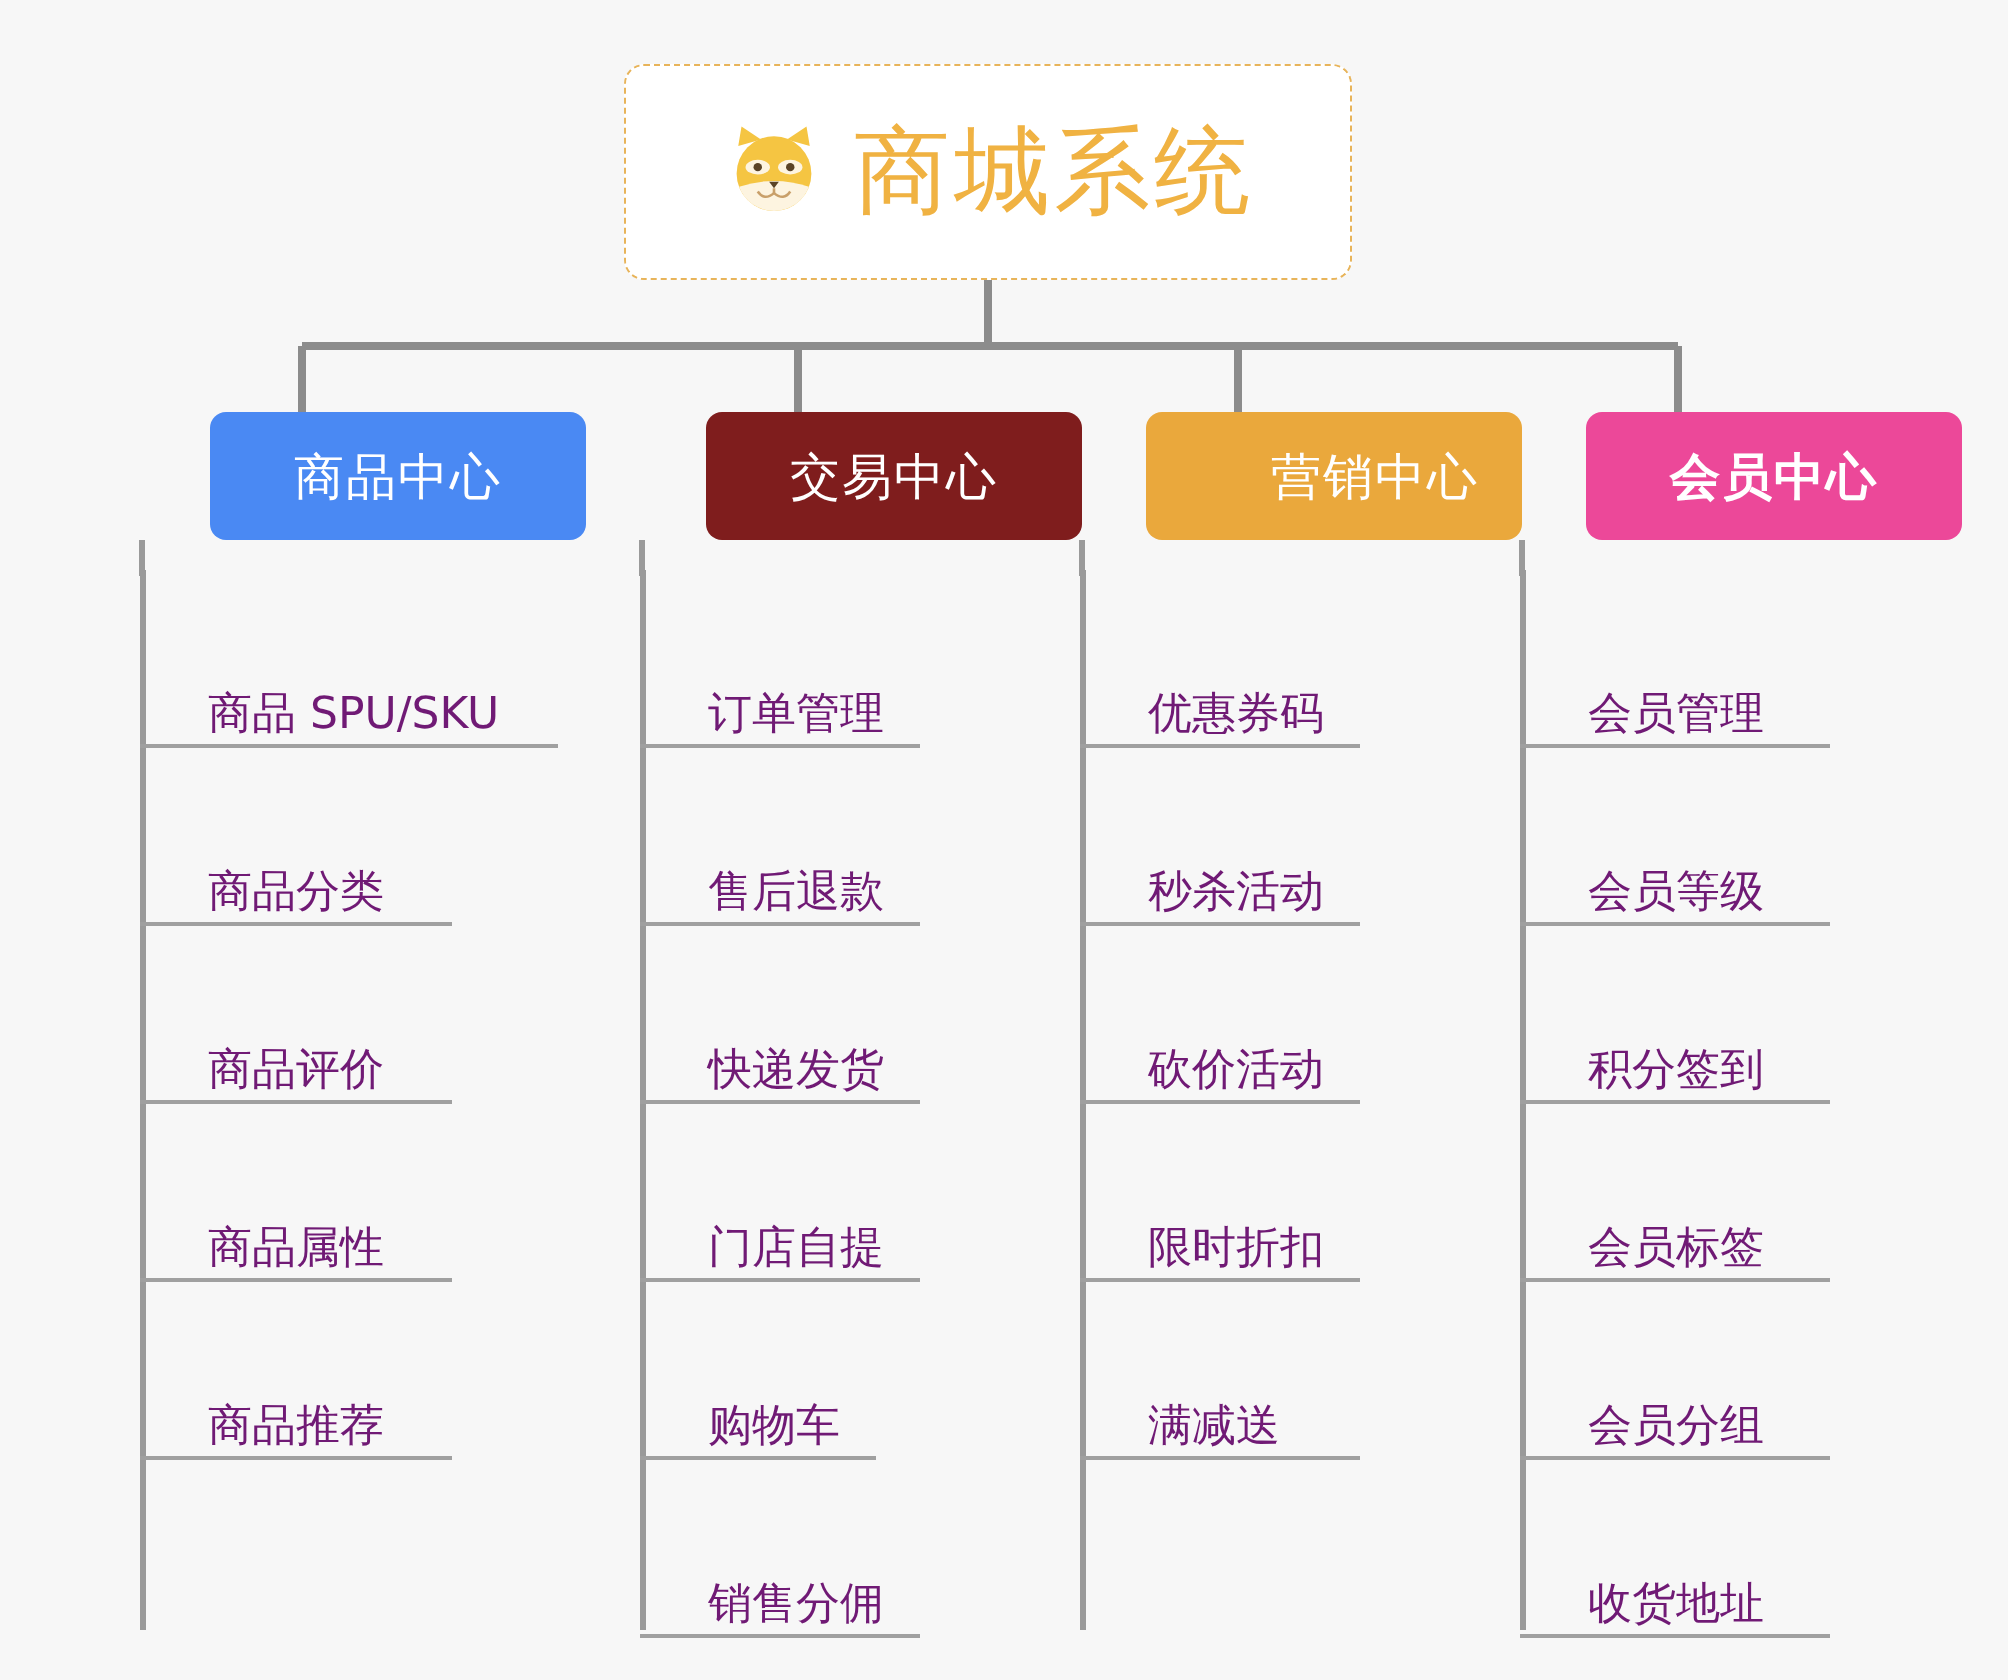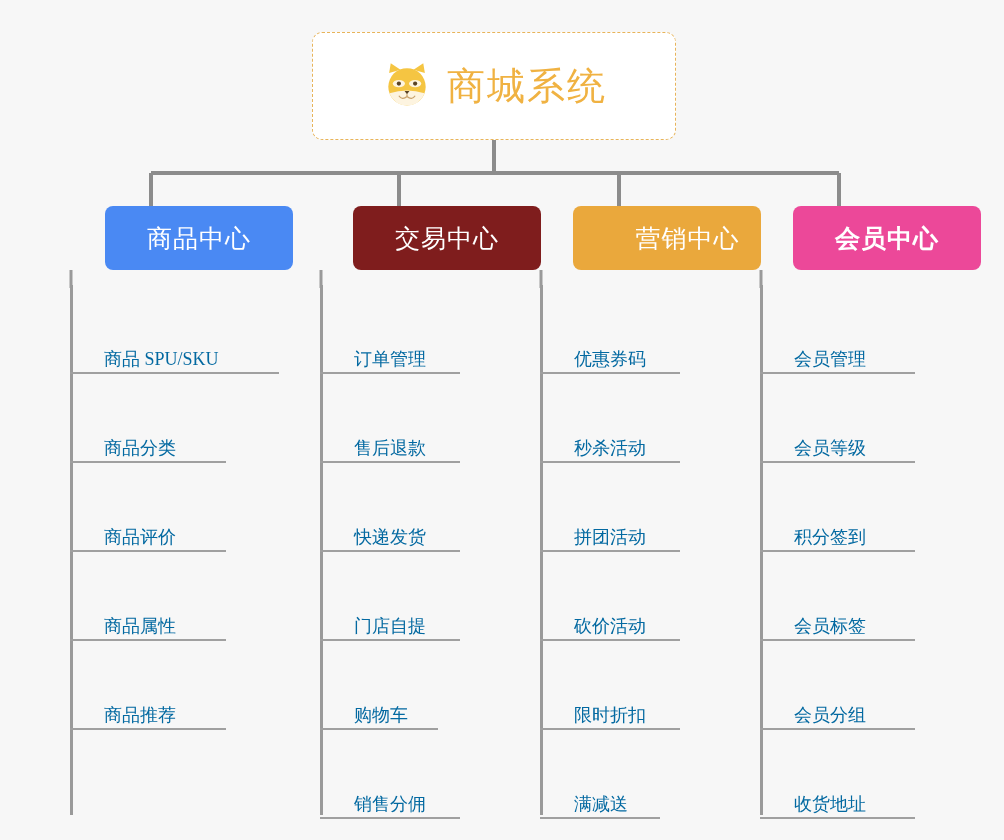--- a/index.html
+++ b/index.html
@@ -48,21 +48,21 @@
     justify-content: center;
     gap: 14px;
   }
   .root-icon {
     width: 52px;
     height: 52px;
     flex: 0 0 auto;
     display: block;
   }
   .root-title {
-    font-size: 38px;
+    font-size: 48px;
     color: #f0b242;
     letter-spacing: 2px;
     line-height: 1;
     white-space: nowrap;
   }
 
   
   .cat-box {
     position: absolute;
     top: 206px;
@@ -107,27 +107,26 @@
   .leaf-item {
     position: relative;
     height: 89px;
     box-sizing: border-box;
     display: flex;
     align-items: flex-end;
     padding-left: 34px;
     padding-bottom: 4px;
   }
   .leaf-label {
-    font-size: 18px;
-    color: #0369a1;
+    font-size: 22px;
+    color: #701a75;
     line-height: 1.1;
     white-space: nowrap;
     position: relative;
     z-index: 2;
-    font-family: Liberation Serif, serif;
   }
   .leaf-rule {
     position: absolute;
     left: 0;
     bottom: 0;
     height: 2px;
     background: #a0a0a0;
   }
   
   .col-0 .leaf-rule { width: 209px; }
@@ -261,24 +260,20 @@
     <div class="leaf-spine"></div>
     <div class="leaf-item">
       <span class="leaf-label">优惠券码</span>
       <span class="leaf-rule"></span>
     </div>
     <div class="leaf-item">
       <span class="leaf-label">秒杀活动</span>
       <span class="leaf-rule"></span>
     </div>
     <div class="leaf-item">
-      <span class="leaf-label">拼团活动</span>
-      <span class="leaf-rule"></span>
-    </div>
-    <div class="leaf-item">
       <span class="leaf-label">砍价活动</span>
       <span class="leaf-rule"></span>
     </div>
     <div class="leaf-item">
       <span class="leaf-label">限时折扣</span>
       <span class="leaf-rule"></span>
     </div>
     <div class="leaf-item">
       <span class="leaf-label">满减送</span>
       <span class="leaf-rule"></span>

